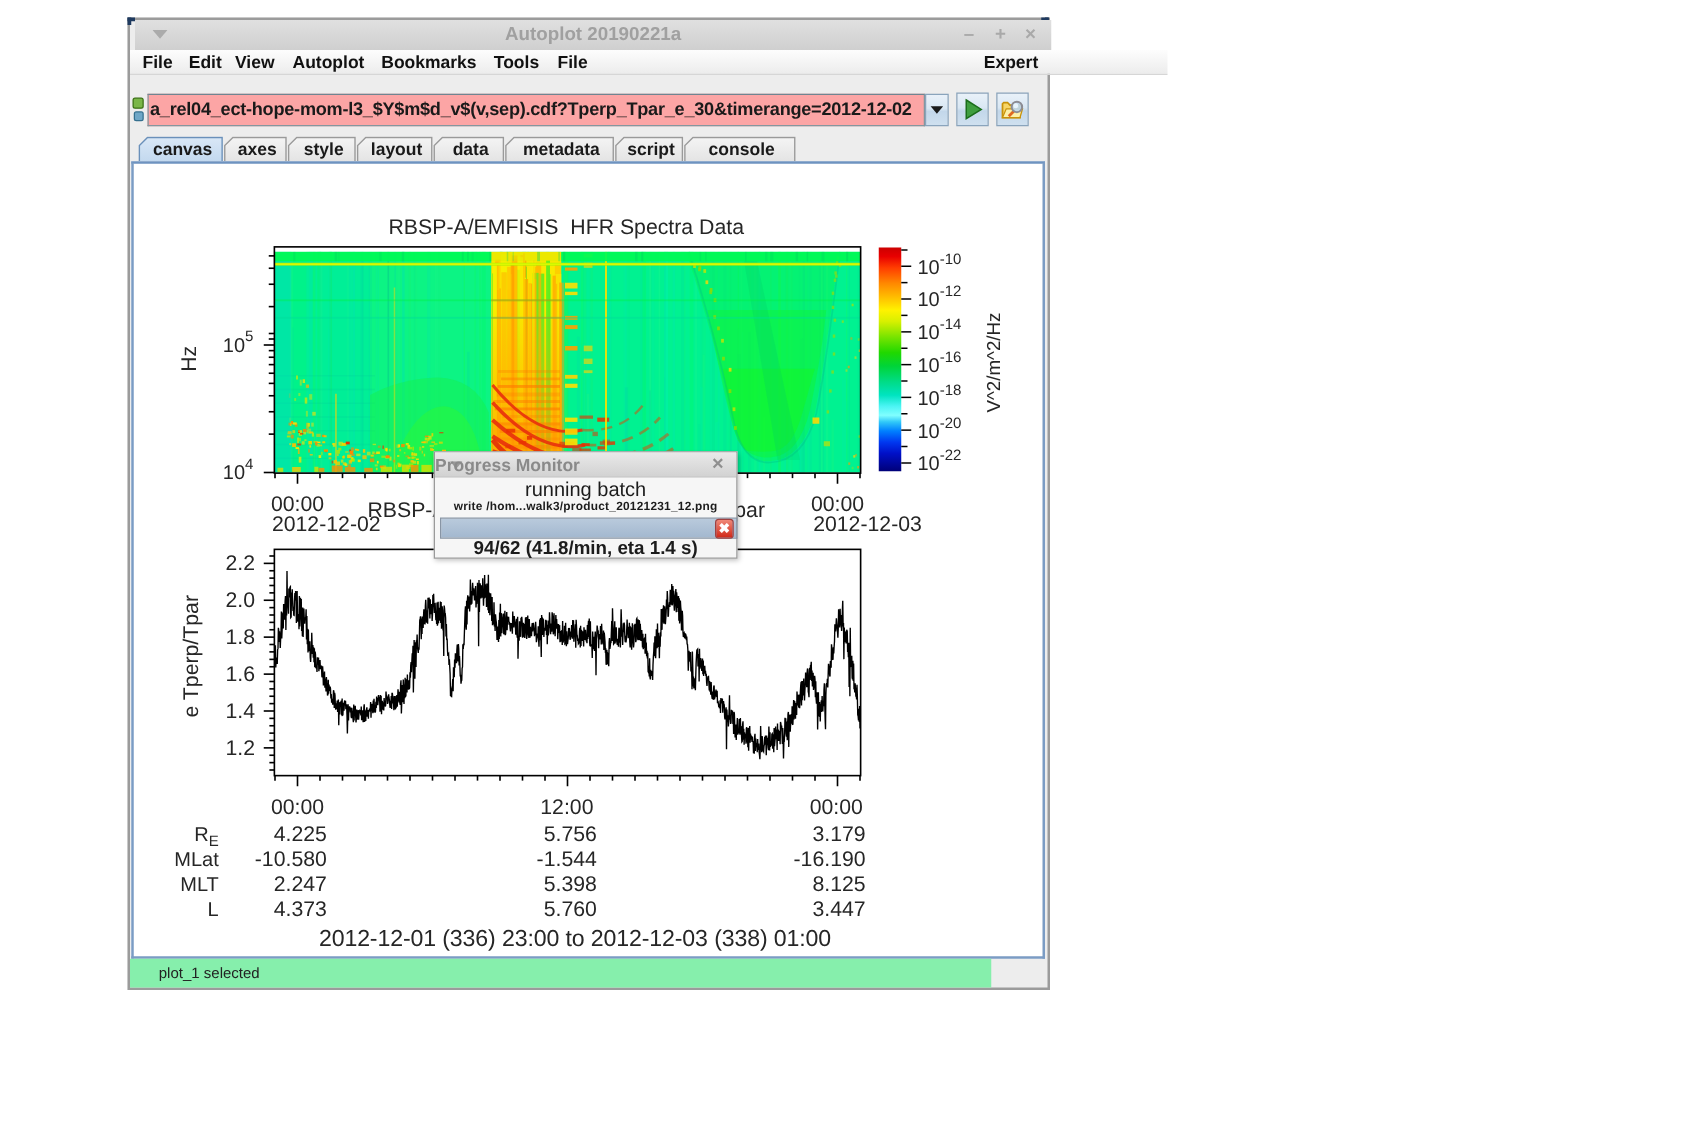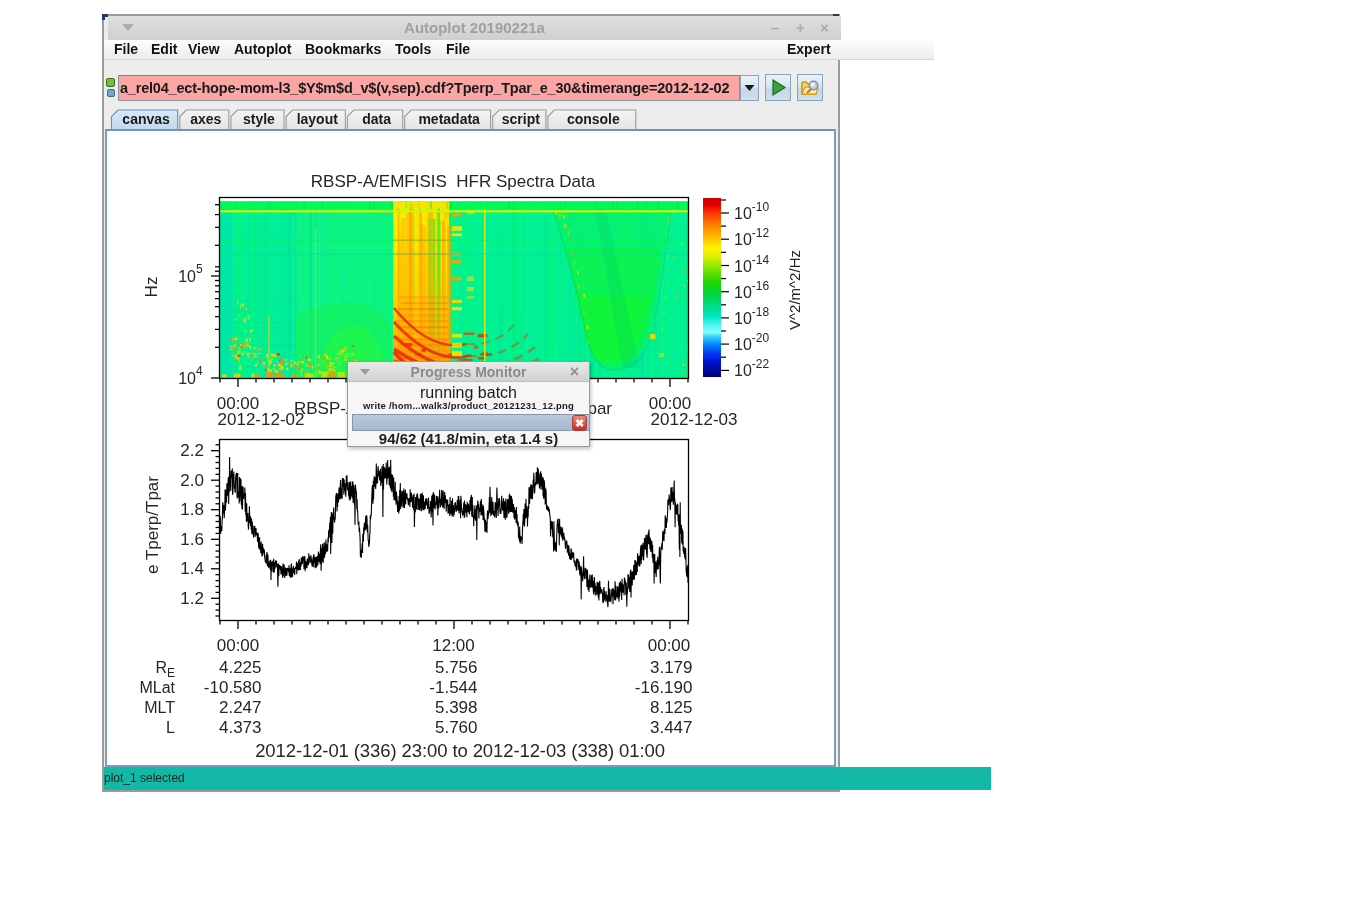--- a/index.html
+++ b/index.html
@@ -15,21 +15,21 @@
 #toolbar{left:104px;top:61px;width:733px;height:49px;background:#ededed;}
 #urlfield{left:118px;top:75px;width:622px;height:26px;background:#fca5a5;border:1px solid #84979f;border-top-color:#6f8591;font-weight:bold;font-size:14.5px;line-height:24px;color:#1a1a1a;overflow:hidden;white-space:nowrap;padding-left:1px;letter-spacing:-0.2px;}
 .sqicon{width:9px;height:9px;border-radius:2px;}
 .toolbtn{background:linear-gradient(#e9f1f9 0%,#d9e7f3 45%,#c3d7ea 55%,#cfe0ef 100%);border:1px solid #8aa4bc;}
 #ddbtn{left:740px;top:75px;width:19px;height:26px;}
 #playbtn{left:765px;top:74px;width:26px;height:27px;}
 #folderbtn{left:797px;top:74px;width:26px;height:27px;}
 #tabsvg{left:104px;top:109px;}
 #content{left:105px;top:129px;width:731px;height:638px;border:2px solid #7b9cc4;border-top-color:#6e93c0;background:#fff;}
 #canvas{left:108px;top:132px;width:725px;height:632px;background:#fff;}
-#statusbar{left:104px;top:767px;width:887px;height:23px;background:#14b8a6;font-size:12px;color:#222;line-height:23px;}
+#statusbar{left:104px;top:767px;width:689px;height:23px;background:#86efac;font-size:12px;color:#222;line-height:23px;padding-left:23px;}
 #dlg{left:347px;top:361px;width:243px;height:86px;background:#f6f6f6;border:1px solid #9a9a9a;box-shadow:1px 2px 4px rgba(0,0,0,0.25);}
 #dlgtitle{left:0;top:0;width:100%;height:20px;background:linear-gradient(#e9e9e9,#d2d2d2);border-bottom:1px solid #c0c0c0;}
 #pbar{left:4px;top:52px;width:238px;height:17px;background:linear-gradient(#b9cadc,#a3b8cf);border:1px solid #8895a5;}
 #pbtn{left:224px;top:53px;width:15px;height:16px;background:linear-gradient(#f08878,#d02818);border:1px solid #a04040;border-radius:3px;color:#fff;font-weight:bold;font-size:11px;line-height:14px;text-align:center;}
 </style>
 </head>
 <body>
 <div id="win" class="abs"></div>
 <div class="abs" style="left:102px;top:14px;width:6px;height:3px;background:#1f3a5f;"></div>
 <div class="abs" style="left:102px;top:14px;width:3px;height:6px;background:#1f3a5f;"></div>
@@ -863,21 +863,21 @@
 <text x="584.5" y="600.5" font-size="17" text-anchor="end">3.447</text>
 <text x="352" y="625" font-size="18.5" text-anchor="middle" letter-spacing="-0.1">2012-12-01 (336) 23:00 to 2012-12-03 (338) 01:00</text>
 </svg>
 
 <div id="statusbar" class="abs">plot_1 selected</div>
 <div id="dlg" class="abs">
 <div id="dlgtitle" class="abs">
       <svg class="abs" style="left:12px;top:7px" width="10" height="7">
         <path d="M0,0 L10,0 L5,6 Z" fill="#999"></path>
       </svg>
-<div class="abs" style="width:100%;text-align:center;font-weight:bold;font-size:14px;color:#8a8a8a;line-height:20px;">Progress Monitor</div>
+<div class="abs" style="width:100%;font-weight:bold;font-size:14px;color:#8a8a8a;line-height:20px;">Progress Monitor</div>
 <div class="abs" style="right:10px;top:0;font-weight:bold;font-size:16px;color:#8f8f8f;line-height:19px;">×</div>
 </div>
 <div class="abs" style="width:100%;text-align:center;top:22px;font-weight:normal;font-size:16px;color:#1c1c1c;">running batch</div>
 <div class="abs" style="width:100%;text-align:center;top:38px;font-weight:bold;font-size:9.5px;color:#1c1c1c;letter-spacing:0.2px;">write /hom...walk3/product_20121231_12.png</div>
 <div id="pbar" class="abs"></div>
 <div id="pbtn" class="abs">✖</div>
 <div class="abs" style="width:100%;text-align:center;top:68px;font-weight:bold;font-size:15px;color:#1c1c1c;">94/62 (41.8/min, eta 1.4 s)</div>
 </div>
 
 </body></html>

